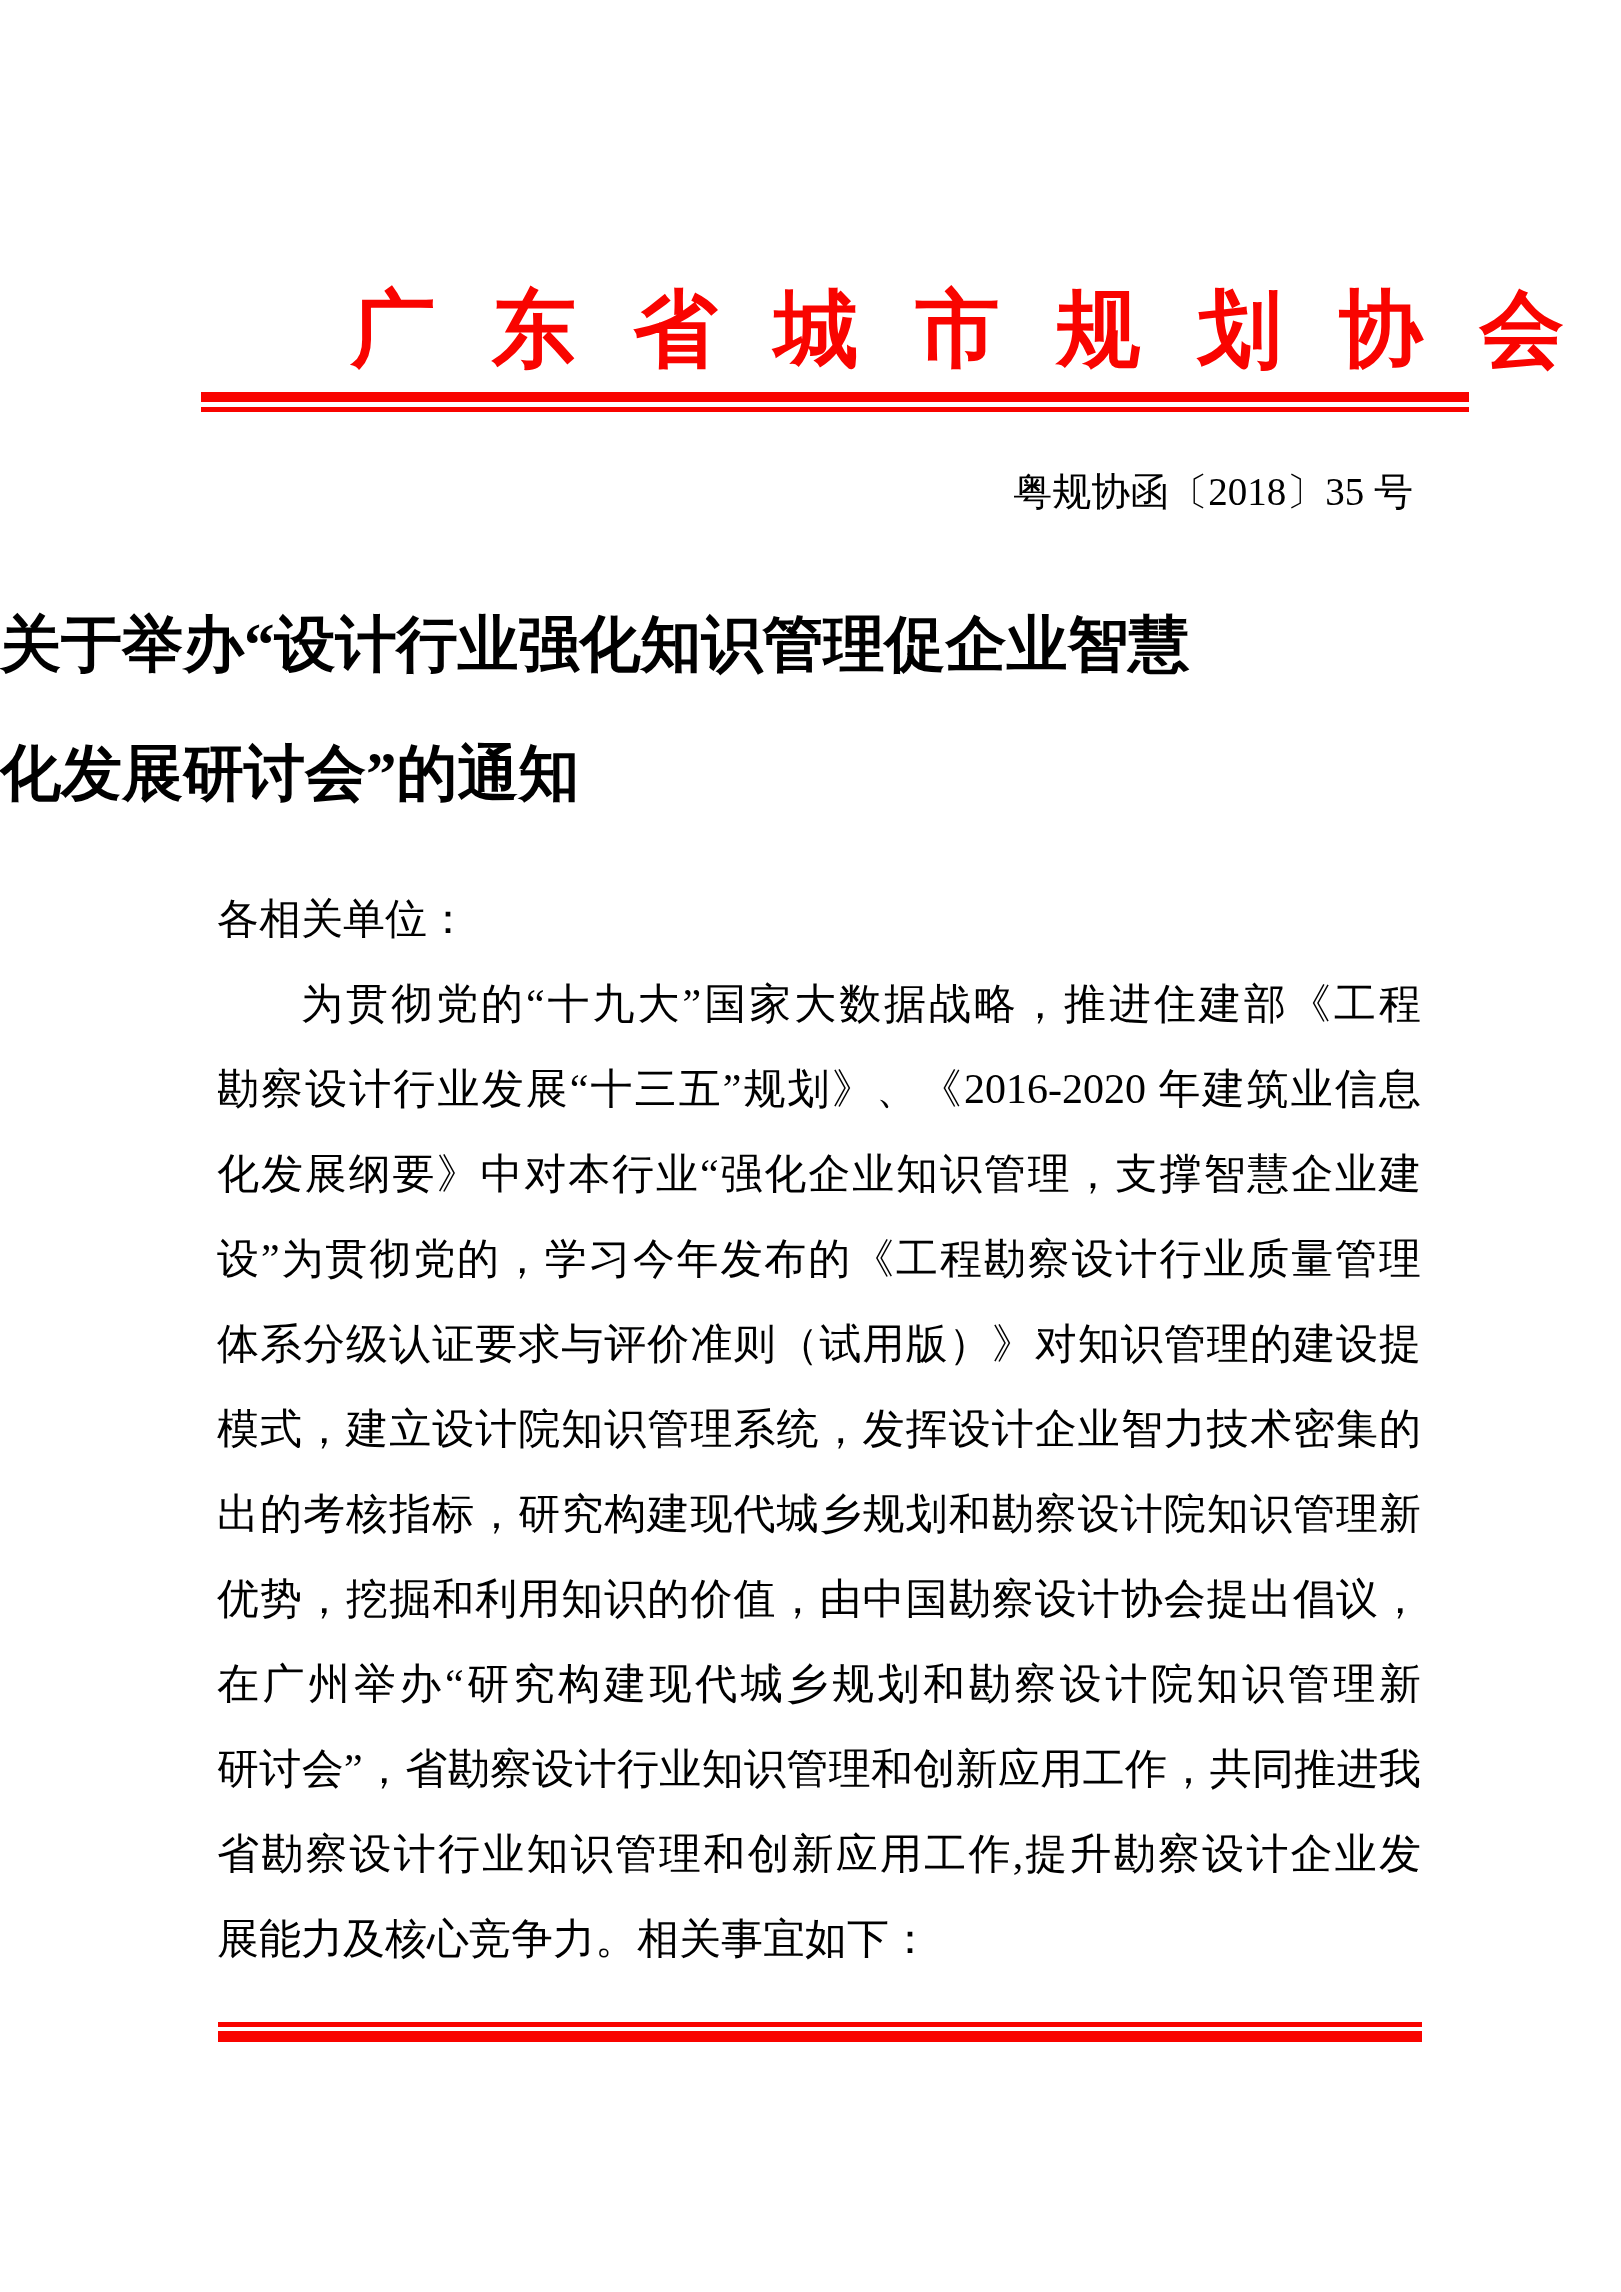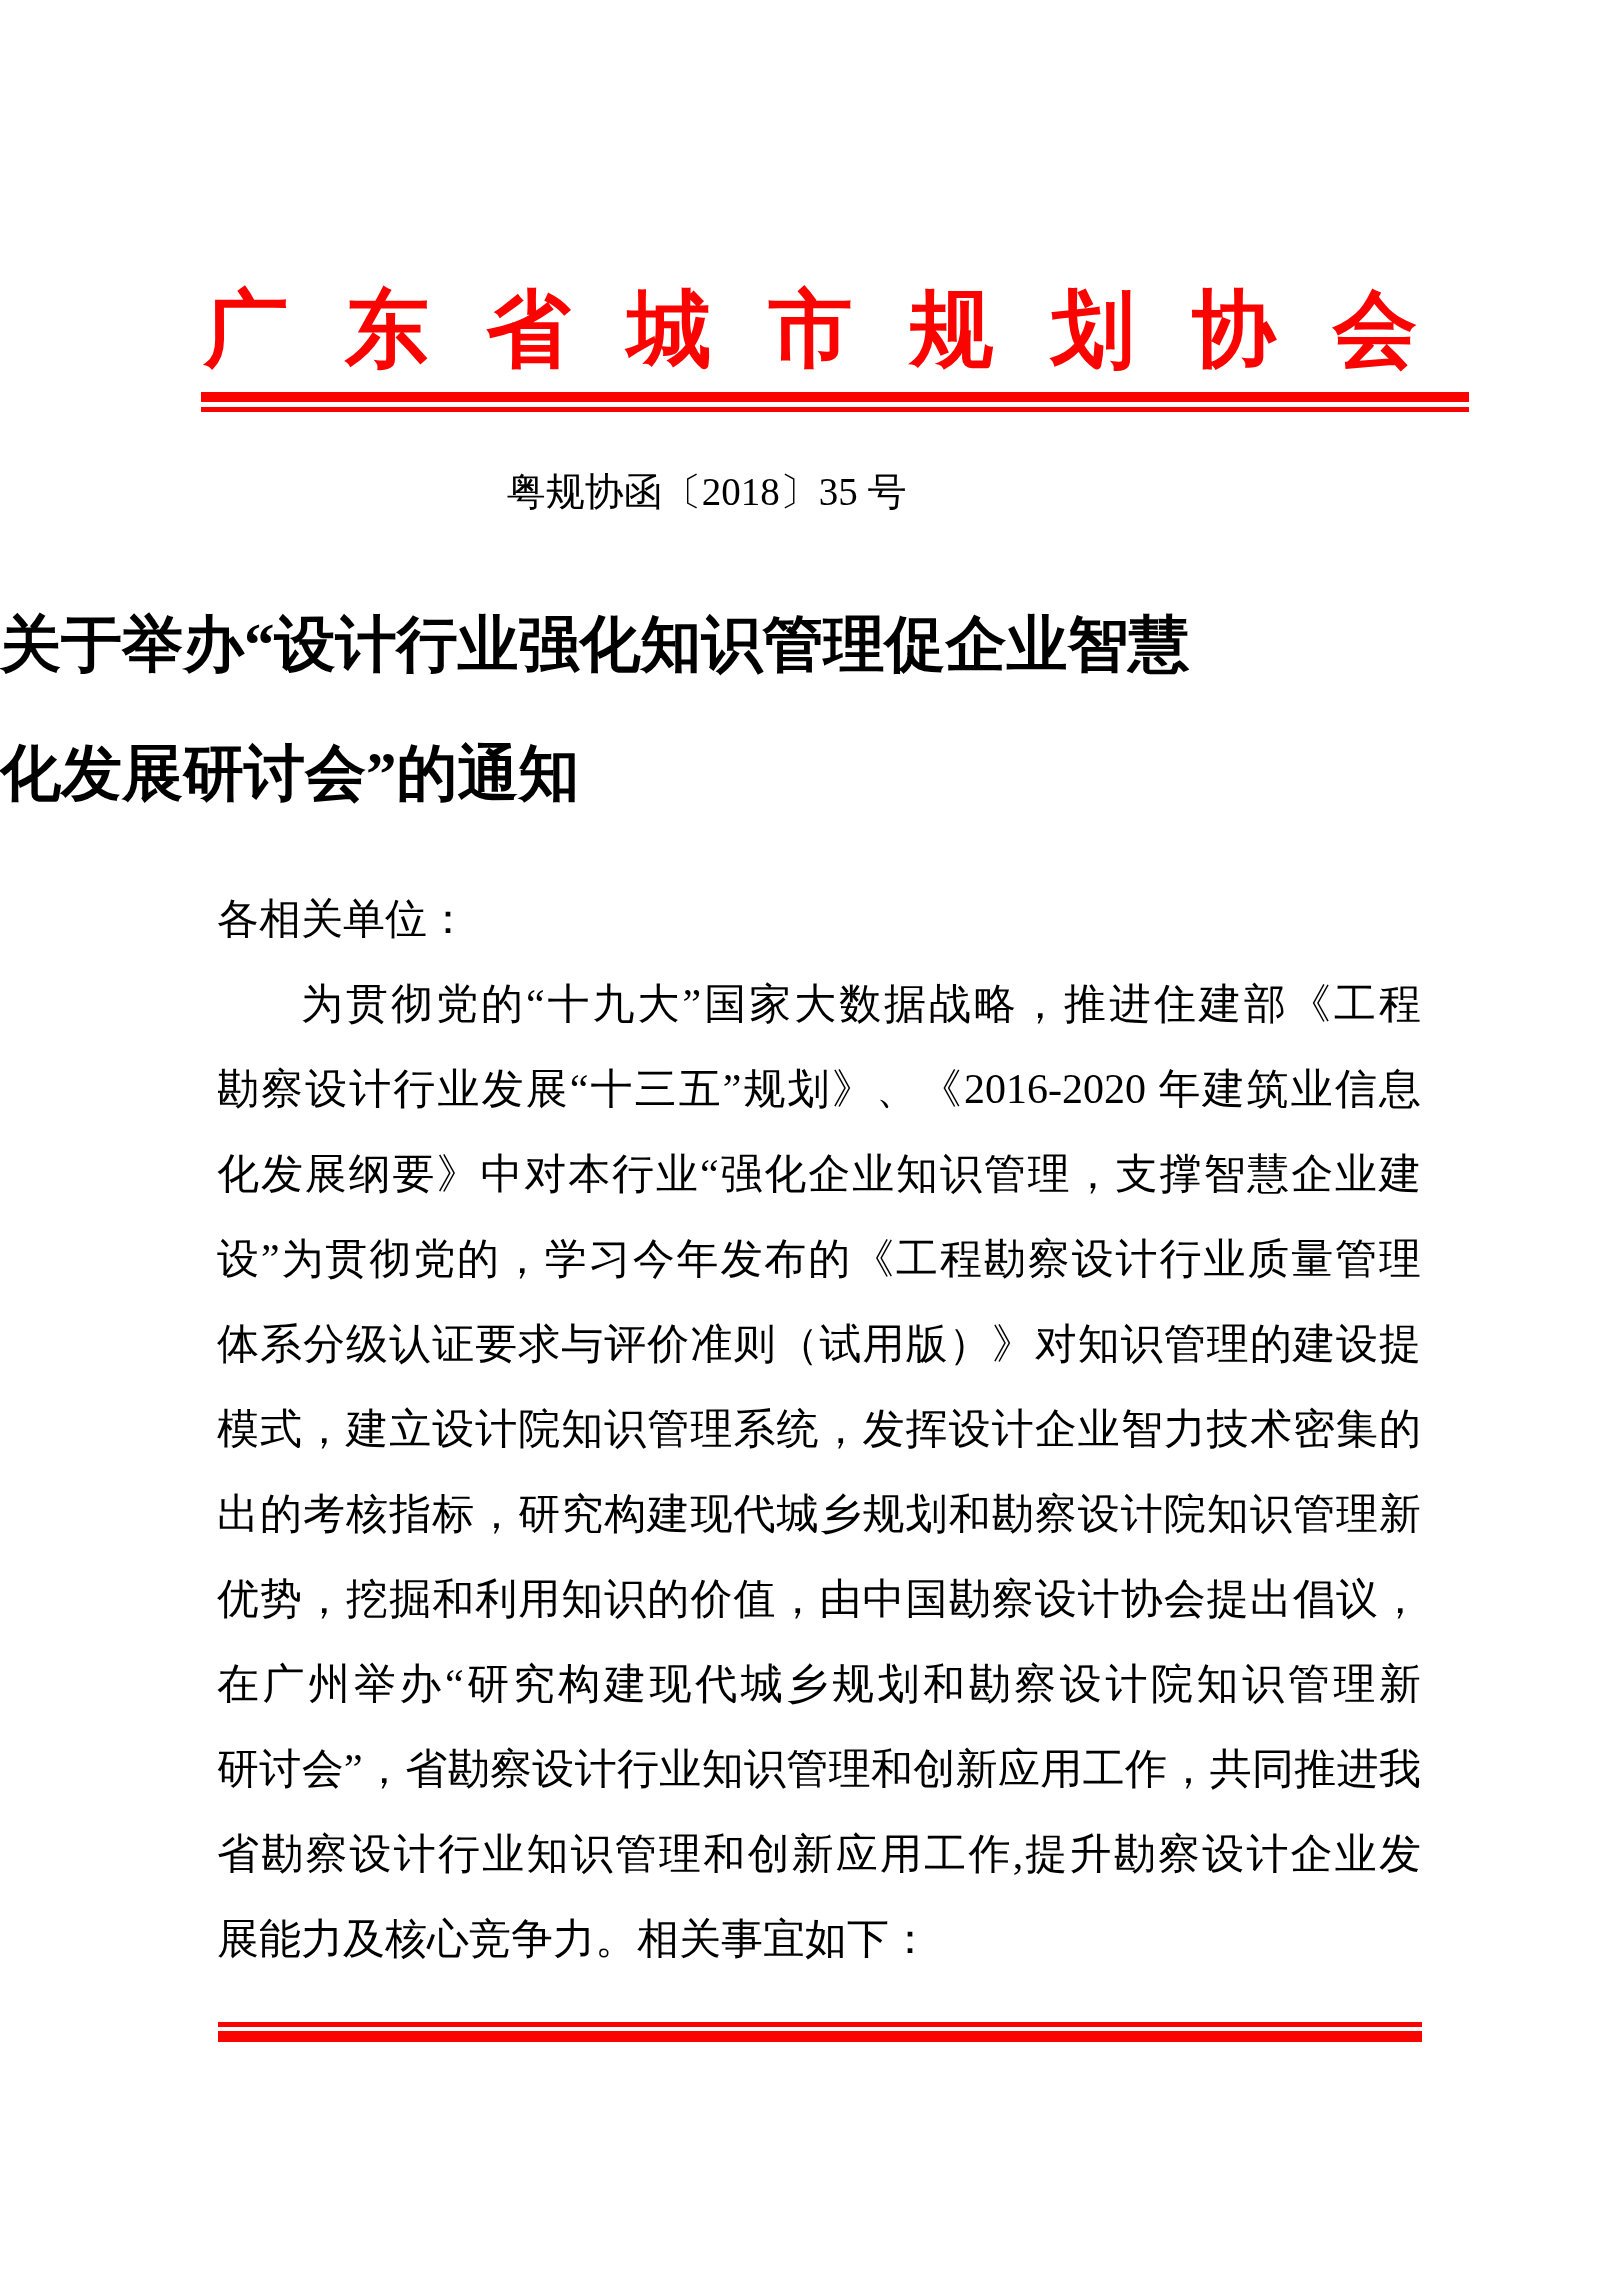--- a/index.html
+++ b/index.html
@@ -14,21 +14,21 @@
     color: #000000;
   }
 
   
   .org-name {
     position: absolute;
     top: 288px;
     left: 0;
     width: 100%;
     box-sizing: border-box;
-    text-align: center;
+    text-align: right;
     font-size: 84px;
     line-height: 1;
     font-weight: bold;
     color: var(--red);
     letter-spacing: 0.68em;
     padding-left: 0.68em; 
     white-space: nowrap;
   }
 
   
@@ -37,21 +37,21 @@
   .rule.header-thin  { left: 201px; width: 1268px; top: 407px; height: 4.9px;  }
   .rule.footer-thin  { left: 218px; width: 1204px; top: 2022px; height: 4.9px; }
   .rule.footer-thick { left: 218px; width: 1204px; top: 2031px; height: 10.8px; }
 
   
   .doc-number {
     position: absolute;
     top: 469px;
     left: 0;
     right: 208px;
-    text-align: center;
+    text-align: right;
     font-size: 39px;
     line-height: 1.2;
   }
 
   
   .notice-title {
     position: absolute;
     top: 580px;
     left: 0;
     width: 100%;

